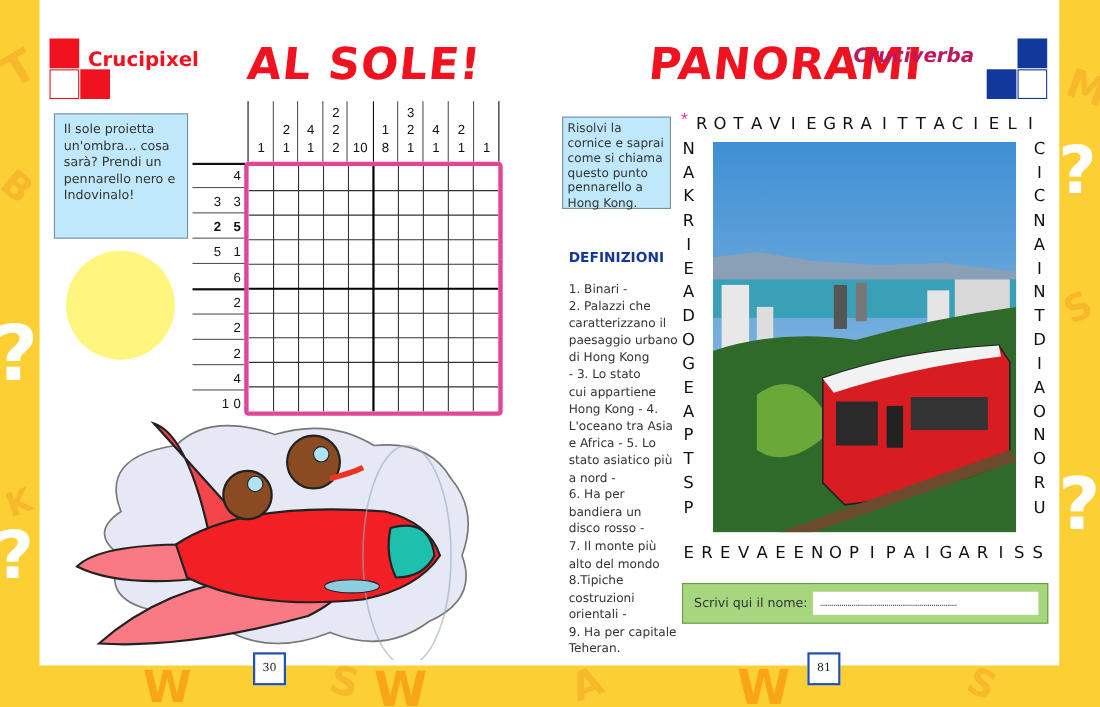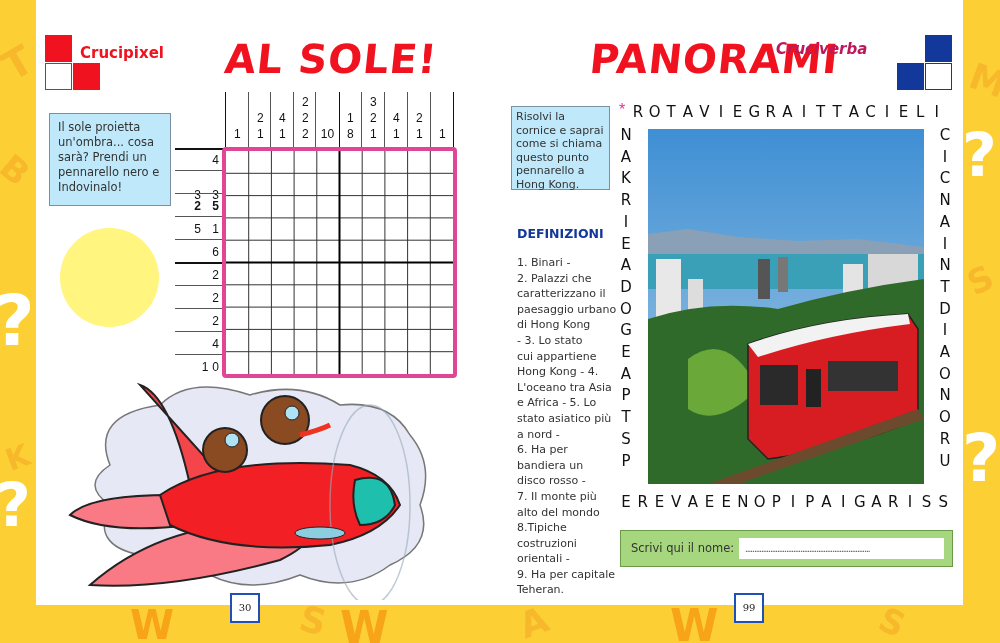--- a/index.html
+++ b/index.html
@@ -8,21 +8,21 @@
   .bg-glyph{position:absolute;font-family:"DejaVu Sans",sans-serif;font-weight:bold;color:#f3a624;opacity:.55;}
   .bg-q{position:absolute;font-family:"DejaVu Sans",sans-serif;font-weight:bold;color:#fff;}
   .page{position:absolute;top:0;left:36px;width:927px;height:605px;background:#fff;}
   .abs{position:absolute;}
   
   .logo-sq{position:absolute;width:27px;height:27px;}
   .red{background:#f0131f;}
   .white-box{background:#fff;border:1px solid #f0131f;box-sizing:border-box;}
   .blue{background:#13389b;}
   .white-box-b{background:#fff;border:1px solid #13389b;box-sizing:border-box;}
-  .logo-text{font-family:"DejaVu Sans",sans-serif;font-weight:bold;font-size:15px;}
+  .logo-text{font-family:"DejaVu Sans",sans-serif;font-weight:bold;font-size:18px;}
   .title{font-family:"DejaVu Sans",sans-serif;font-weight:bold;font-size:40px;color:#f0131f;letter-spacing:1px;transform:skewX(-6deg);}
   .infobox{background:#bfe9fa;border:1px solid #7a8fa0;box-sizing:border-box;font-family:"DejaVu Sans",sans-serif;font-size:11.5px;line-height:15px;color:#333;padding:6px 8px;}
   
   .grid{position:absolute;left:222px;top:147px;width:235px;height:231px;border:4px solid #e14596;border-radius:4px;box-sizing:border-box;background:#fff;}
   .col-clue{position:absolute;width:22.8px;text-align:center;font-size:12px;line-height:16px;color:#111;}
   .row-clue{position:absolute;right:0;font-size:12px;color:#111;text-align:right;letter-spacing:4px;}
   .vline{position:absolute;width:1px;background:#111;}
   .hline{position:absolute;height:1px;background:#111;}
   .sun{position:absolute;left:60px;top:228px;width:99px;height:99px;border-radius:50%;background:#fff57f;}
   .frame-letter{position:absolute;font-family:"DejaVu Sans",sans-serif;font-size:15px;color:#111;width:16px;text-align:center;}
@@ -57,21 +57,21 @@
 <div class="page"></div>
 
 <div class="abs" style="left:45px;top:35px;width:60px;height:58px;">
   <div class="logo-sq red" style="left:0;top:0;"></div>
   <div class="logo-sq white-box" style="left:0;top:28px;"></div>
   <div class="logo-sq red" style="left:28px;top:28px;"></div>
 </div>
 <div class="abs logo-text" style="left:80px;top:44px;color:#f0131f;">Crucipixel</div>
 <div class="abs title" style="left:225px;top:36px;">AL SOLE!</div>
 
-<div class="abs infobox" style="left:49px;top:113px;width:122px;height:93px;">Il sole proietta un'ombra... cosa sarà? Prendi un pennarello nero e Indovinalo!</div>
+<div class="abs infobox" style="left:49px;top:103px;width:122px;height:114px;">Il sole proietta un'ombra... cosa sarà? Prendi un pennarello nero e Indovinalo!</div>
 
 <div class="sun"></div>
 
 <div>
   <div class="vline" style="left:225px;top:92px;height:55px;"></div>
   <div class="vline" style="left:248px;top:92px;height:55px;background:#555;"></div>
   <div class="vline" style="left:270px;top:92px;height:55px;background:#555;"></div>
   <div class="vline" style="left:293px;top:92px;height:55px;background:#555;"></div>
   <div class="vline" style="left:315px;top:92px;height:55px;background:#555;"></div>
   <div class="vline" style="left:339px;top:92px;height:55px;"></div>
@@ -119,21 +119,21 @@
     </div>
   <div class="col-clue" style="left:431px;top:126px;">
       <div>1</div>
     </div>
 </div>
 
 <div class="abs" style="left:175px;top:148px;width:48px;height:229px;">
   <div class="hline" style="left:0;top:0;width:48px;height:2px;"></div>
   <div class="row-clue" style="top:5px;"><span>4</span></div>
   <div class="hline" style="left:0;top:22px;width:48px;background:#555;"></div>
-  <div class="row-clue" style="top:40px;"><span>3</span> <span>3</span></div>
+  <div class="row-clue" style="top:28px;"><span>3</span> <span>3</span></div>
   <div class="hline" style="left:0;top:45px;width:48px;background:#555;"></div>
   <div class="row-clue" style="top:51px;font-weight:bold;"><span>2</span> <span>5</span></div>
   <div class="hline" style="left:0;top:68px;width:48px;background:#555;"></div>
   <div class="row-clue" style="top:74px;"><span>5</span> <span>1</span></div>
   <div class="hline" style="left:0;top:91px;width:48px;background:#555;"></div>
   <div class="row-clue" style="top:97px;"><span>6</span></div>
   <div class="hline" style="left:0;top:114px;width:48px;height:2px;"></div>
   <div class="row-clue" style="top:120px;"><span>2</span></div>
   <div class="hline" style="left:0;top:137px;width:48px;background:#555;"></div>
   <div class="row-clue" style="top:143px;"><span>2</span></div>
@@ -333,13 +333,13 @@
     <rect x="180" y="232" width="70" height="30" fill="#333"></rect>
     <path d="M60 355 L270 280 L276 290 L90 355Z" fill="#6b4a2e"></path>
   </svg>
 </div>
 
 <div class="name-box">
   <span class="abs" style="left:10px;top:10px;font-family:'DejaVu Sans',sans-serif;font-size:11.5px;color:#333;">Scrivi qui il nome:</span>
   <input class="name-input" type="text" value="......................................................................" style="">
 </div>
 
-<div class="pagenum" style="left:734px;top:593px;">99</div>
+<div class="pagenum" style="left:734px;top:593px;">81</div>
 
 </body></html>

